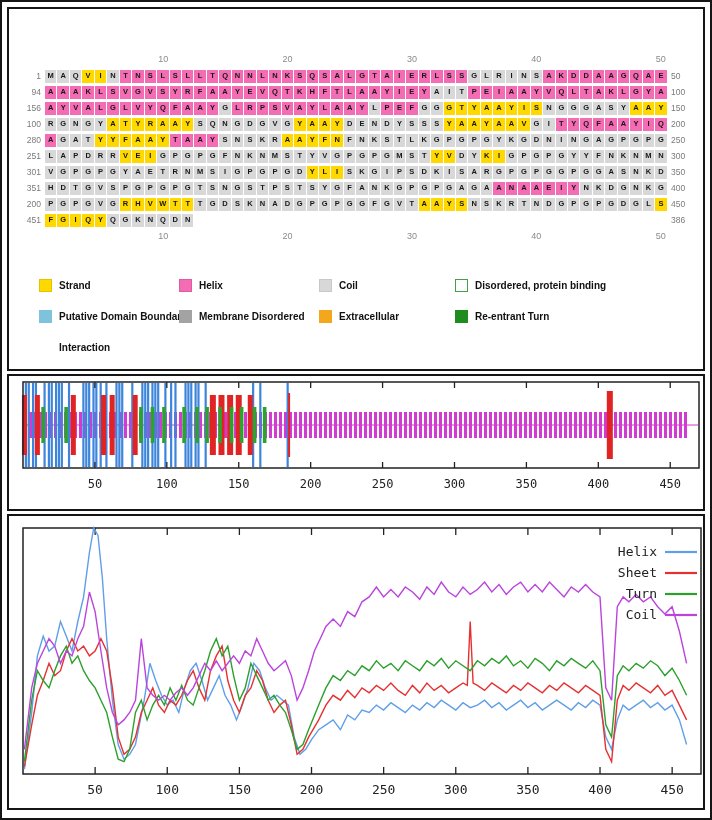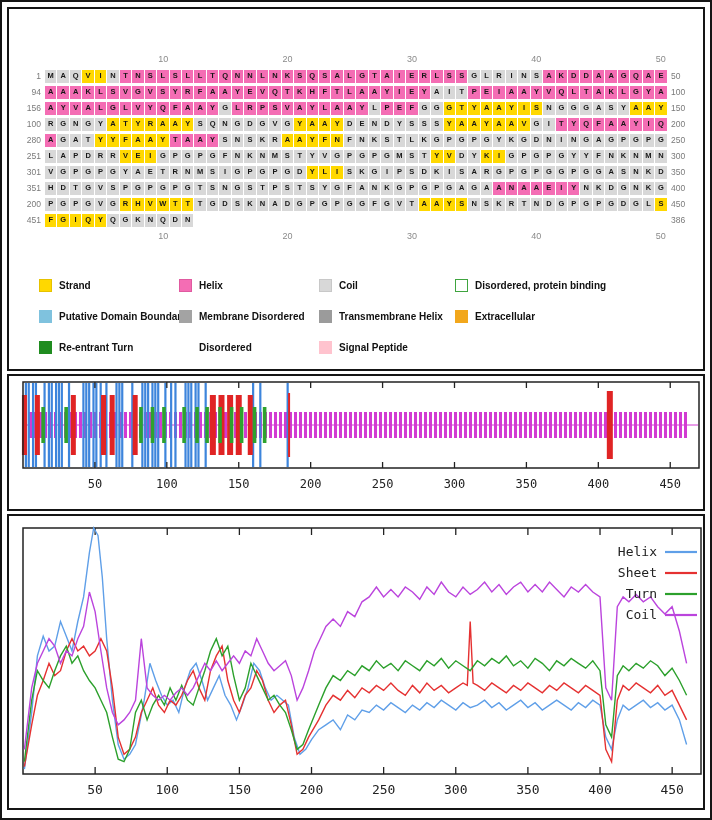--- a/index.html
+++ b/index.html
@@ -643,38 +643,30 @@
         </div>
         <div class="leg-item">
           <span class="leg-swatch" style="background: rgb(127, 194, 222); border: 1px solid rgb(127, 194, 222);"></span>
           <span class="leg-label">Putative Domain Boundary</span>
         </div>
         <div class="leg-item">
           <span class="leg-swatch" style="background: rgb(163, 163, 163); border: 1px solid rgb(163, 163, 163);"></span>
           <span class="leg-label">Membrane Disordered</span>
         </div>
         <div class="leg-item">
-          <span class="leg-swatch" style="background: rgb(155, 155, 155); border: 1px solid rgb(155, 155, 155);"></span>
-          <span class="leg-label">Transmembrane Helix</span>
-        </div>
-        <div class="leg-item">
           <span class="leg-swatch" style="background: rgb(242, 167, 28); border: 1px solid rgb(242, 167, 28);"></span>
           <span class="leg-label">Extracellular</span>
         </div>
         <div class="leg-item">
           <span class="leg-swatch" style="background: rgb(31, 140, 31); border: 1px solid rgb(31, 140, 31);"></span>
           <span class="leg-label">Re-entrant Turn</span>
         </div>
         <div class="leg-item">
           <span class="leg-swatch" style="background: transparent; border: 1px solid transparent;"></span>
-          <span class="leg-label">Disordered</span>
-        </div>
-        <div class="leg-item">
-          <span class="leg-swatch" style="background: rgb(255, 195, 206); border: 1px solid rgb(255, 195, 206);"></span>
-          <span class="leg-label">Signal Peptide</span>
+          <span class="leg-label">Interaction</span>
         </div>
       </div>
   </div>
 
   <div class="panel" id="panel-domain">
     <svg id="domain-svg" class="svg-holder" width="702" height="128">
         <defs>
           <pattern id="comb" x="0" y="0" width="5" height="10" patternUnits="userSpaceOnUse">
             <rect x="0" y="0" width="3" height="10" fill="#d23bd2"></rect>
           </pattern>

